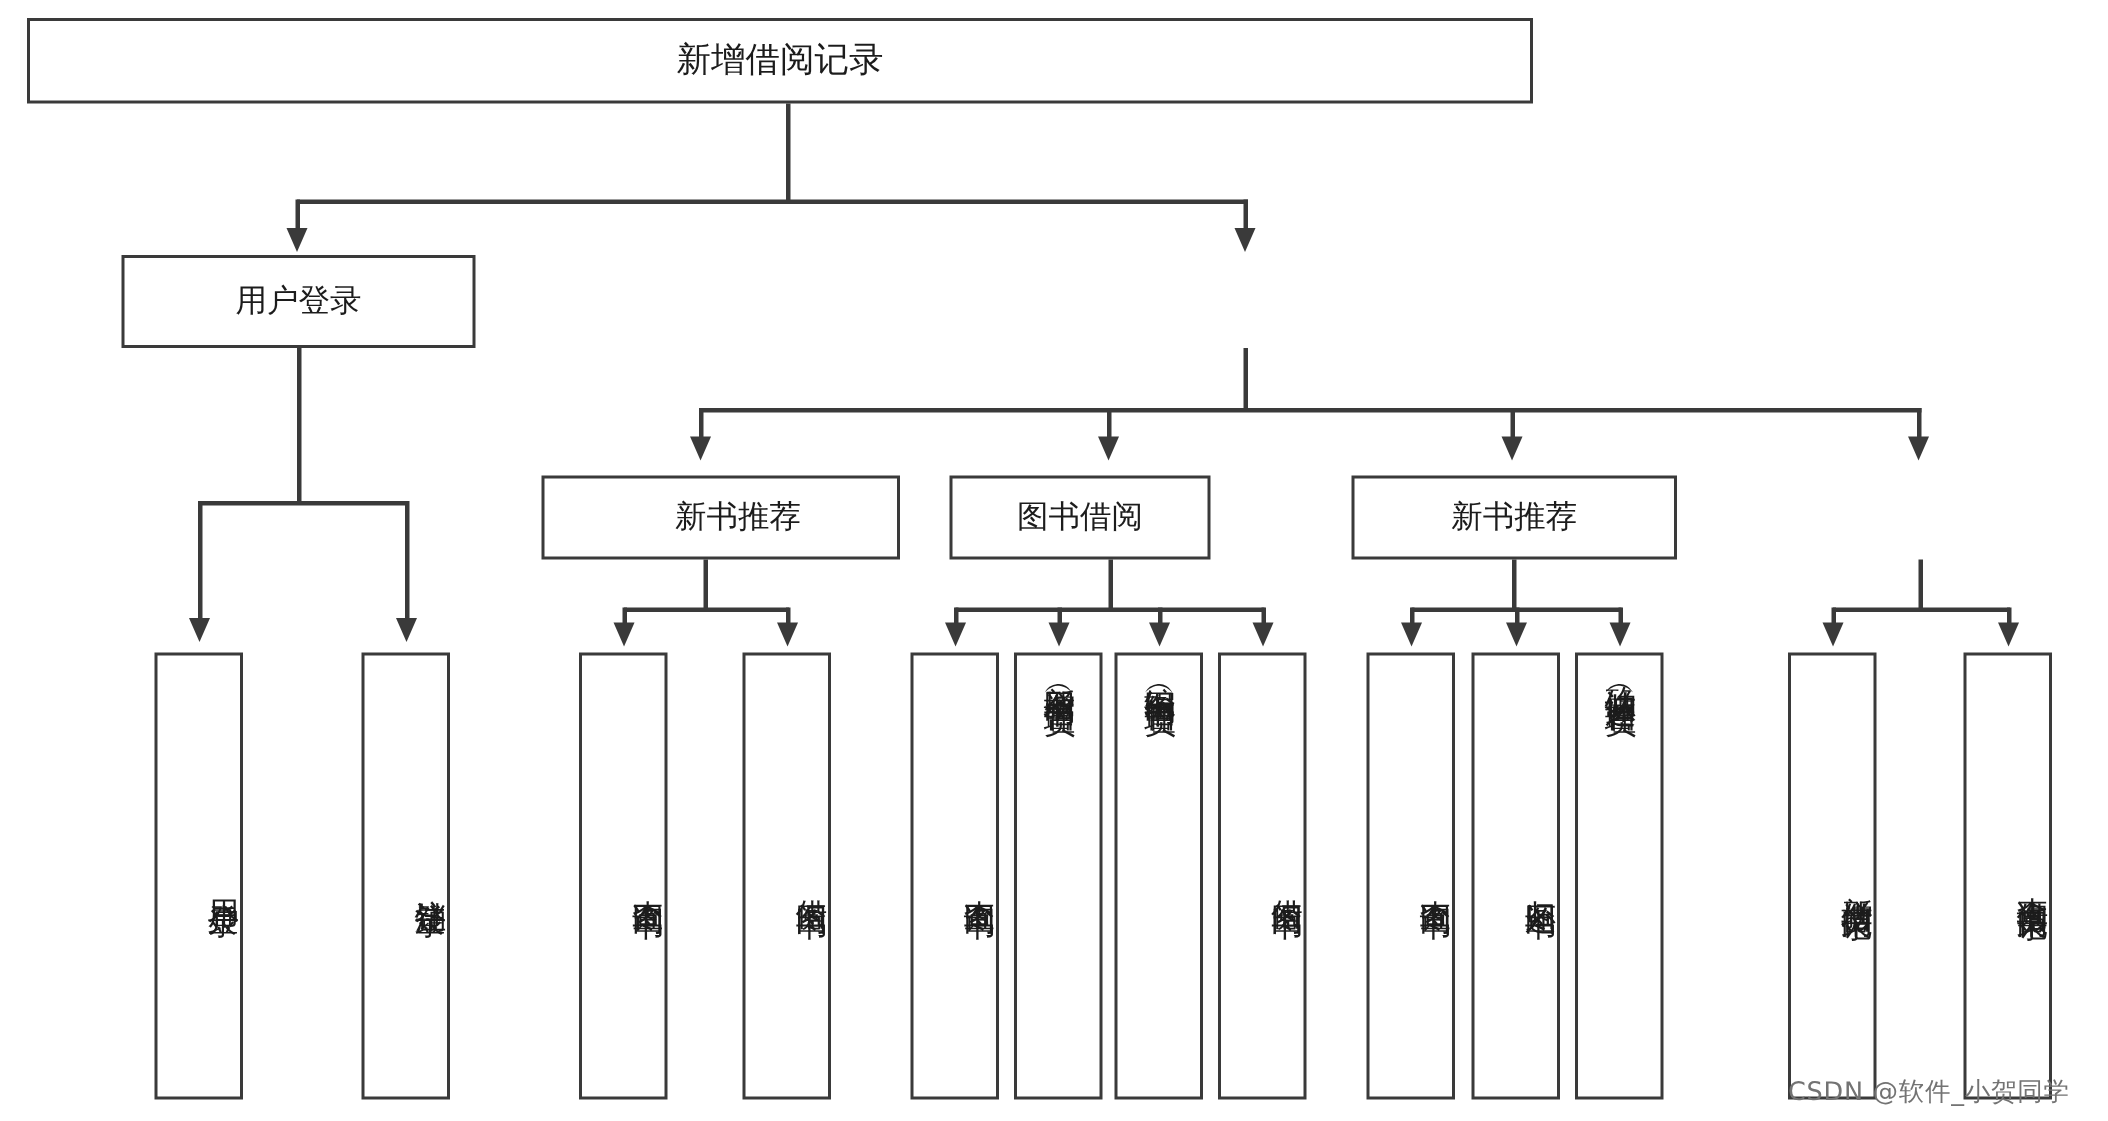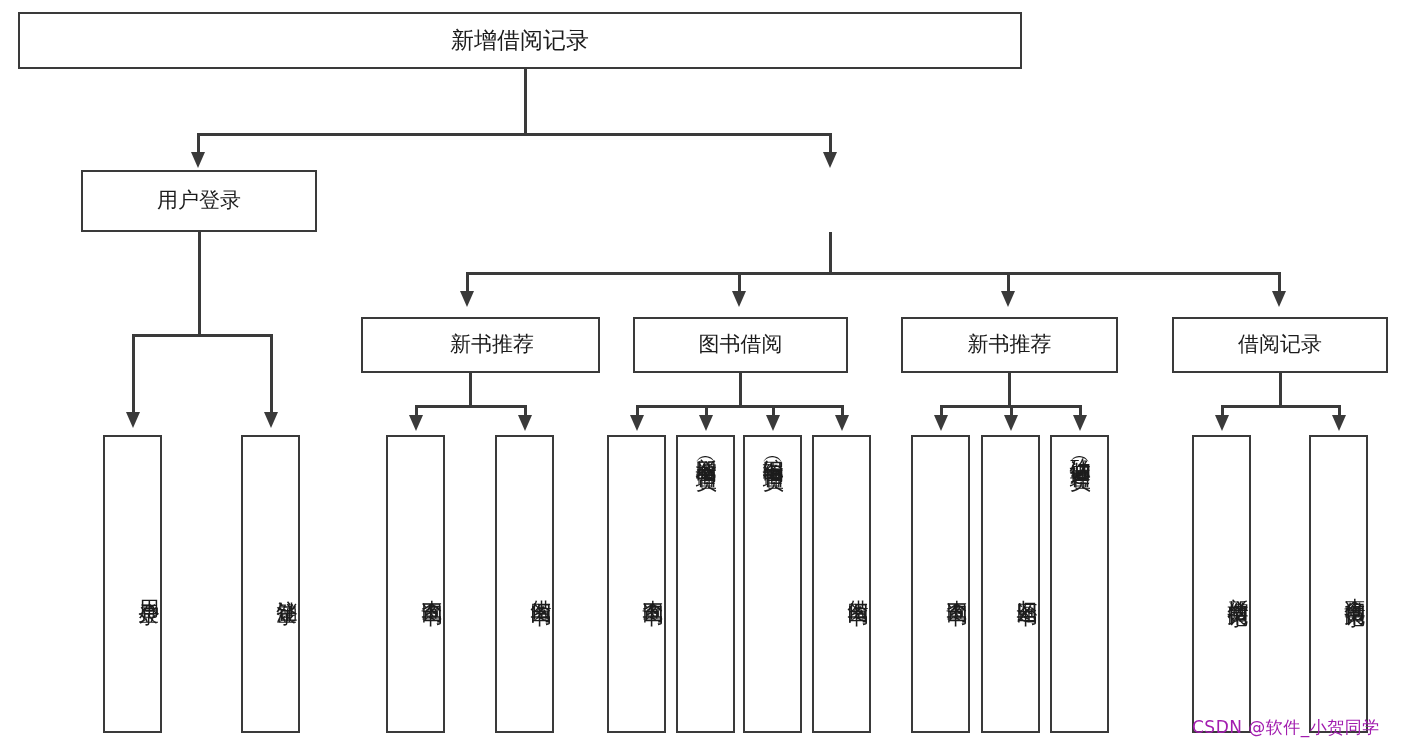--- a/index.html
+++ b/index.html
@@ -73,21 +73,21 @@
     width: 0;
     height: 0;
     border-left: 7px solid transparent;
     border-right: 7px solid transparent;
     border-top: 16px solid #3a3a3a;
   }
 
   
   #watermark {
     position: absolute;
-    color: #a21caf;
+    color: #737373;
     font-size: 17px;
     white-space: nowrap;
     letter-spacing: 0.5px;
     pointer-events: none;
   }
 </style>
 </head>
 <body>
 
 <div id="canvas">
@@ -125,28 +125,25 @@
   <div class="vline" style="left:738px; top:272px; height:22px;"></div>
   <div class="arrow" style="left:732px; top:291px;"></div>
   <div class="vline" style="left:1007px; top:272px; height:22px;"></div>
   <div class="arrow" style="left:1001px; top:291px;"></div>
   <div class="vline" style="left:1278px; top:272px; height:22px;"></div>
   <div class="arrow" style="left:1272px; top:291px;"></div>
 
   <div class="node level3" style="left:361px; top:317px; width:239px; height:56px;padding-left:23px;">
     <span class="label">新书推荐</span>
   </div>
-  <div class="node level3" style="left:633px; top:317px; width:215px; height:56px;">
+  <div class="node level3" style="left:633px; top:317px; width:174px; height:56px;">
     <span class="label">图书借阅</span>
   </div>
   <div class="node level3" style="left:901px; top:317px; width:217px; height:56px;">
     <span class="label">新书推荐</span>
-  </div>
-  <div class="node level3" style="left:1172px; top:317px; width:216px; height:56px;">
-    <span class="label">借阅记录</span>
   </div>
 
   <div class="vline" style="left:469px; top:373px; height:34px;"></div>
   <div class="hline" style="left:416px; top:405px; width:110px;"></div>
   <div class="vline" style="left:415px; top:405px; height:12px;"></div>
   <div class="arrow" style="left:409px; top:415px;"></div>
   <div class="vline" style="left:524px; top:405px; height:12px;"></div>
   <div class="arrow" style="left:518px; top:415px;"></div>
 
   <div class="vline" style="left:739px; top:373px; height:34px;"></div>

